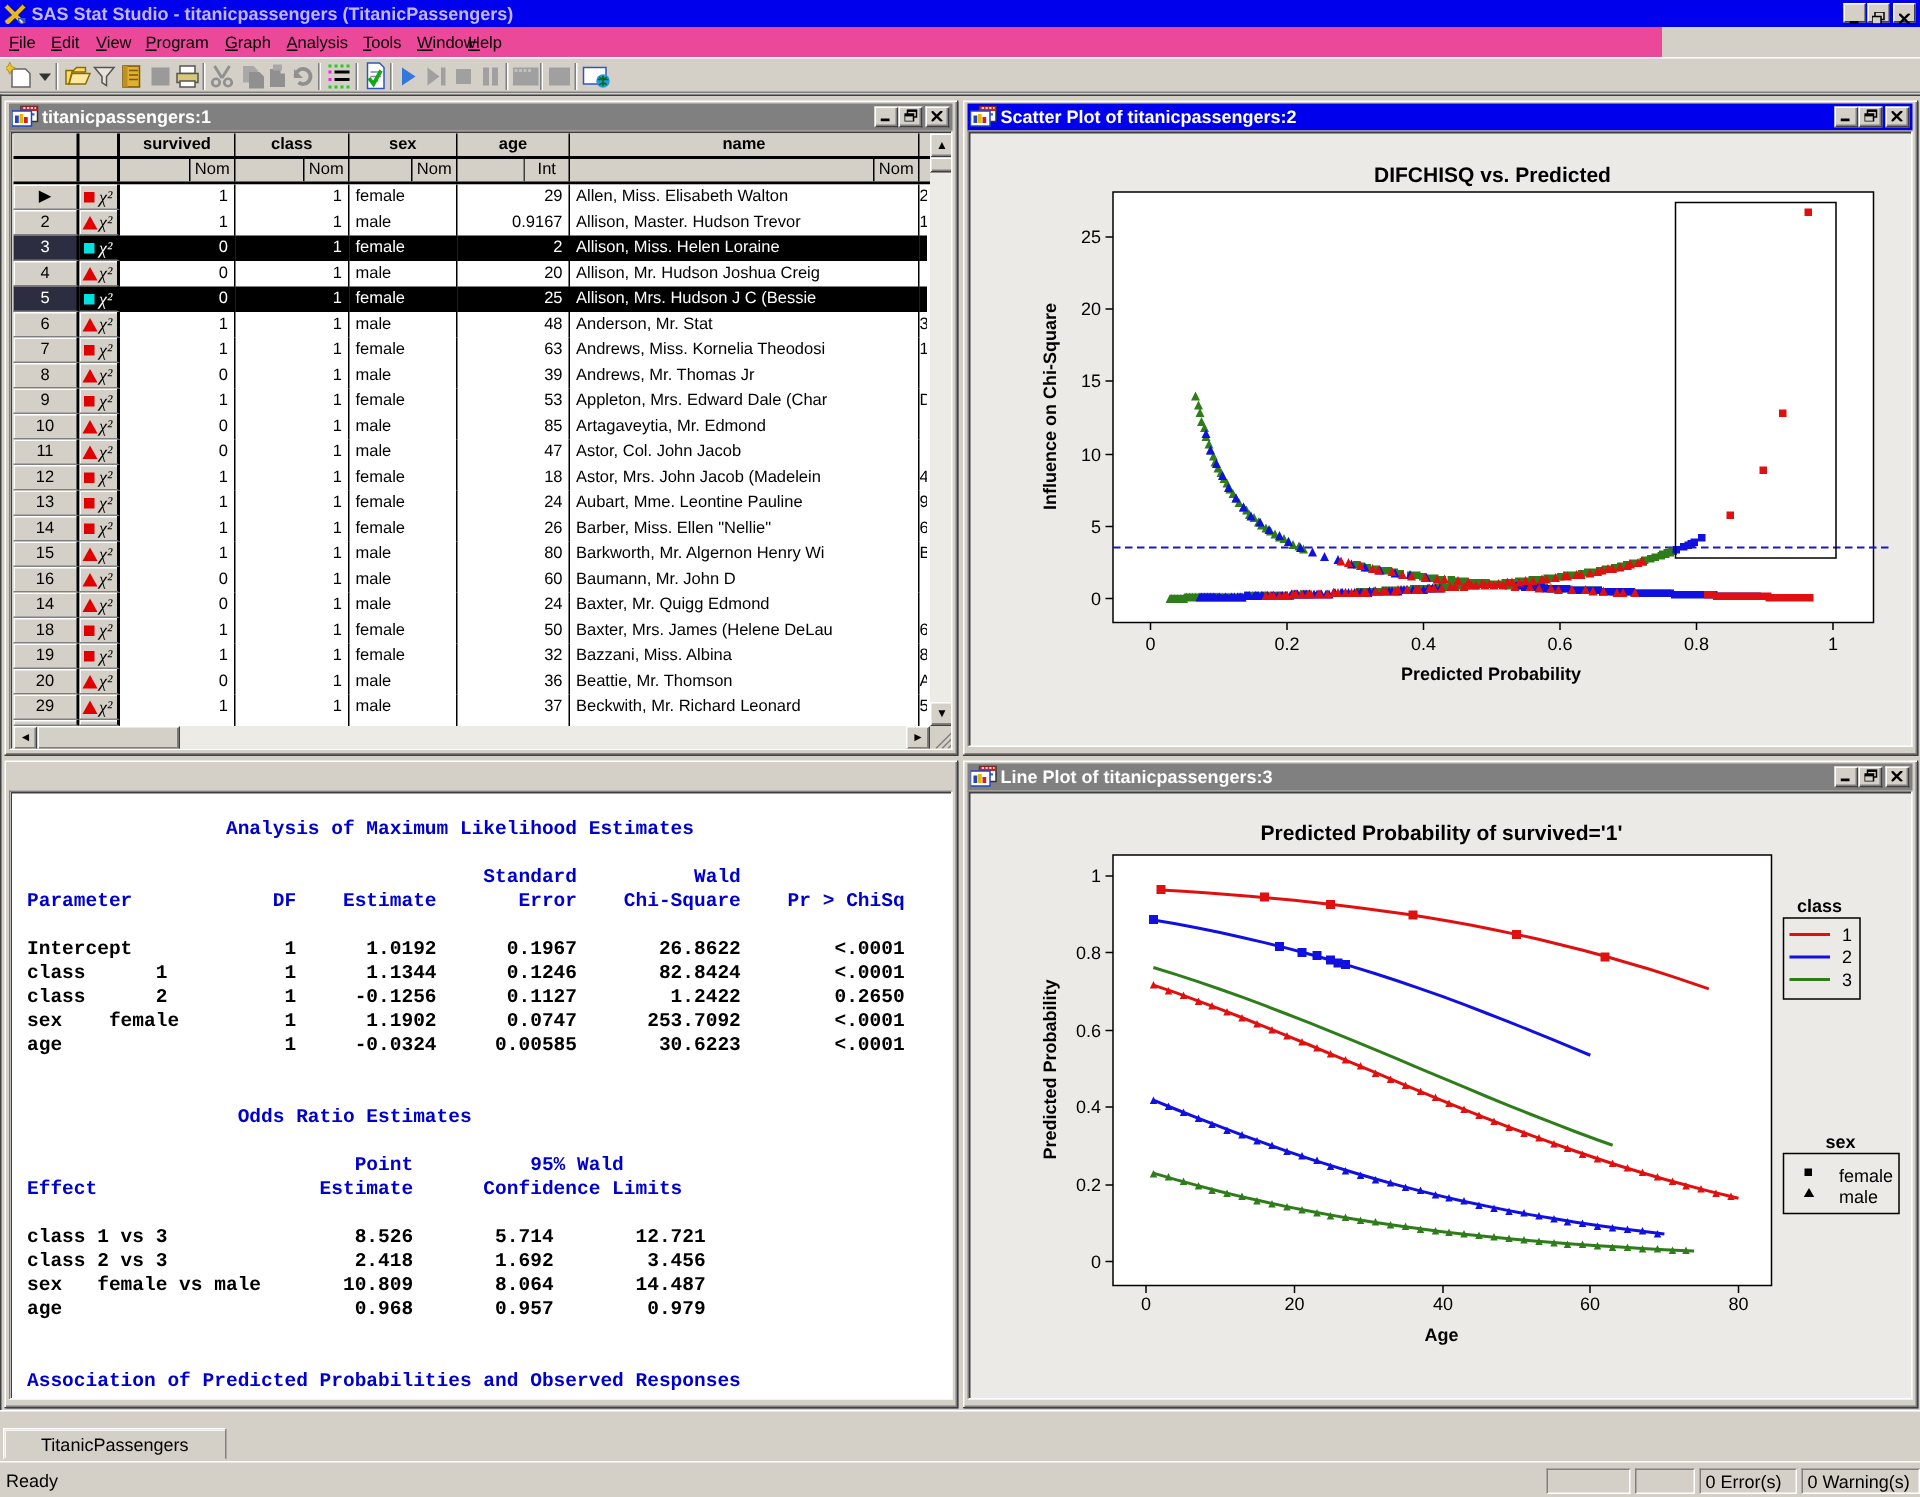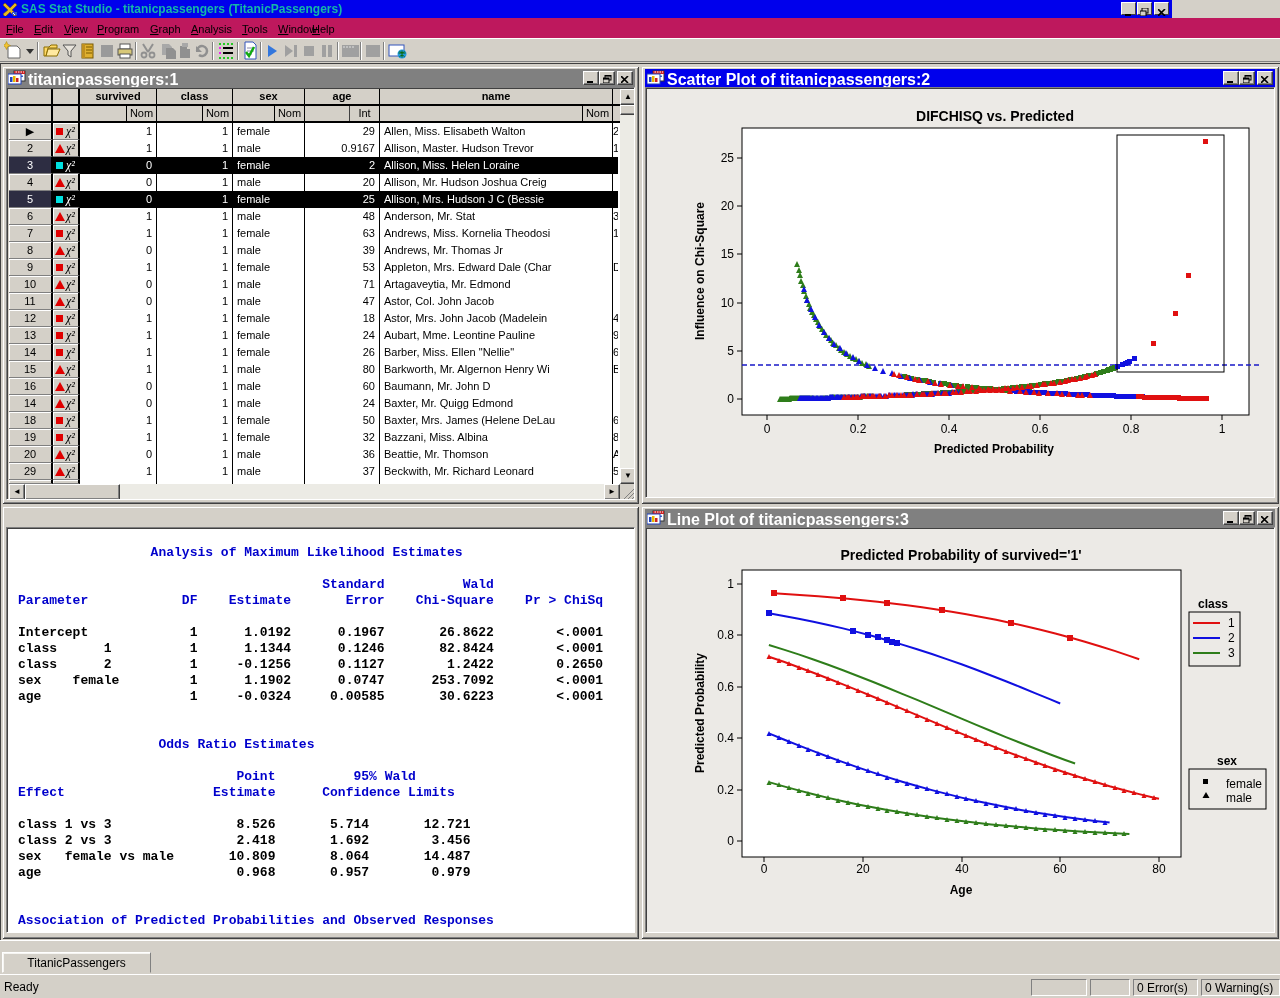--- a/index.html
+++ b/index.html
@@ -1,26 +1,26 @@
 <!DOCTYPE html>
 <html><head><meta charset="utf-8"><style>
 *{margin:0;padding:0;box-sizing:border-box}
 body{width:1280px;height:998px;overflow:hidden;font-family:"Liberation Sans",sans-serif;background:#d4d0c8;position:relative}
-#ttl{position:absolute;left:0;top:0;width:1172px;height:18px;background:#0000ec;color:#14b8a6;font-weight:bold;font-size:12px;line-height:18px}
+#ttl{position:absolute;left:0;top:0;width:1280px;height:18px;background:#0000ec;color:#c4b5fd;font-weight:bold;font-size:12px;line-height:18px}
 #ttl .txt{position:absolute;left:21px;top:0}
 #ttl .mb{position:absolute;top:2px;width:15px;height:13px;background:#d4d0c8;border:1px solid;border-color:#fff #404040 #404040 #fff;text-align:center}
-#menu{position:absolute;left:0;top:18px;width:1280px;height:20px;background:#be185d;font-size:11px;color:#000}
+#menu{position:absolute;left:0;top:18px;width:1108px;height:20px;background:#ec4899;font-size:11px;color:#000}
 #menu span{position:absolute;top:5px}
 u{text-decoration:underline}
 #tbar{position:absolute;left:0;top:38px;width:1280px;height:24px;background:#d4d0c8;border-top:1px solid #fff;border-bottom:1px solid #808080;padding-left:4px;white-space:nowrap}
 .ti{position:absolute;top:2px;height:20px}
 .tv{position:absolute;top:3px;height:18px;width:2px;border-left:1px solid #808080;border-right:1px solid #fff}
 #mdi{position:absolute;left:0;top:63px;width:1280px;height:877px;background:#d4d0c8;border-top:1px solid #404040;border-left:1px solid #404040}
 .win{position:absolute;background:#d4d0c8;box-shadow:inset 1px 1px 0 #d4d0c8,inset -1px -1px 0 #404040,inset 2px 2px 0 #fff,inset -2px -2px 0 #808080;padding:3px 4px 4px}
-.tb{height:18px;background:#808080;color:#fff;position:relative;font-size:16px;font-weight:bold}
+.tb{height:18px;background:#808080;color:#fff;position:relative;font-size:12px;font-weight:bold}
 .tb.act{background:#0000ec}
 .tb .tt{position:absolute;left:22px;top:2px;white-space:nowrap}
 .wic{position:absolute;left:2px;top:1px}
 .wbtns{position:absolute;right:2px;top:2px}
 .wb{display:inline-block;width:16px;height:14px;background:#d4d0c8;border:1px solid;border-color:#fff #404040 #404040 #fff;box-shadow:inset -1px -1px 0 #808080;text-align:center;line-height:11px;vertical-align:top;margin-left:0}
 .wbx{margin-left:2px}
 .client{position:absolute;border:1px solid;border-color:#808080 #fff #fff #808080;box-shadow:inset 1px 1px 0 #404040;background:#fff;overflow:hidden}
 
 #w1{left:1px;top:2px;width:637px;height:438px}
 #w1 .client{left:4px;top:21px;width:629px;height:413px;background:#d4d0c8}
@@ -378,21 +378,21 @@
           </div>
           <div class="tr">
             <div class="c0">10</div>
             <div class="c1">
               <span class="mt" style="border-bottom-color:#e00000"></span>
               <span class="chi">χ²</span>
             </div>
             <div class="cd n w2">0</div>
             <div class="cd n w3">1</div>
             <div class="cd l w4">male</div>
-            <div class="cd n w5">71</div>
+            <div class="cd n w5">85</div>
             <div class="cd l w6">Artagaveytia, Mr. Edmond</div>
             <div class="cd n w7"></div>
           </div>
           <div class="tr">
             <div class="c0">11</div>
             <div class="c1">
               <span class="mt" style="border-bottom-color:#e00000"></span>
               <span class="chi">χ²</span>
             </div>
             <div class="cd n w2">0</div>

